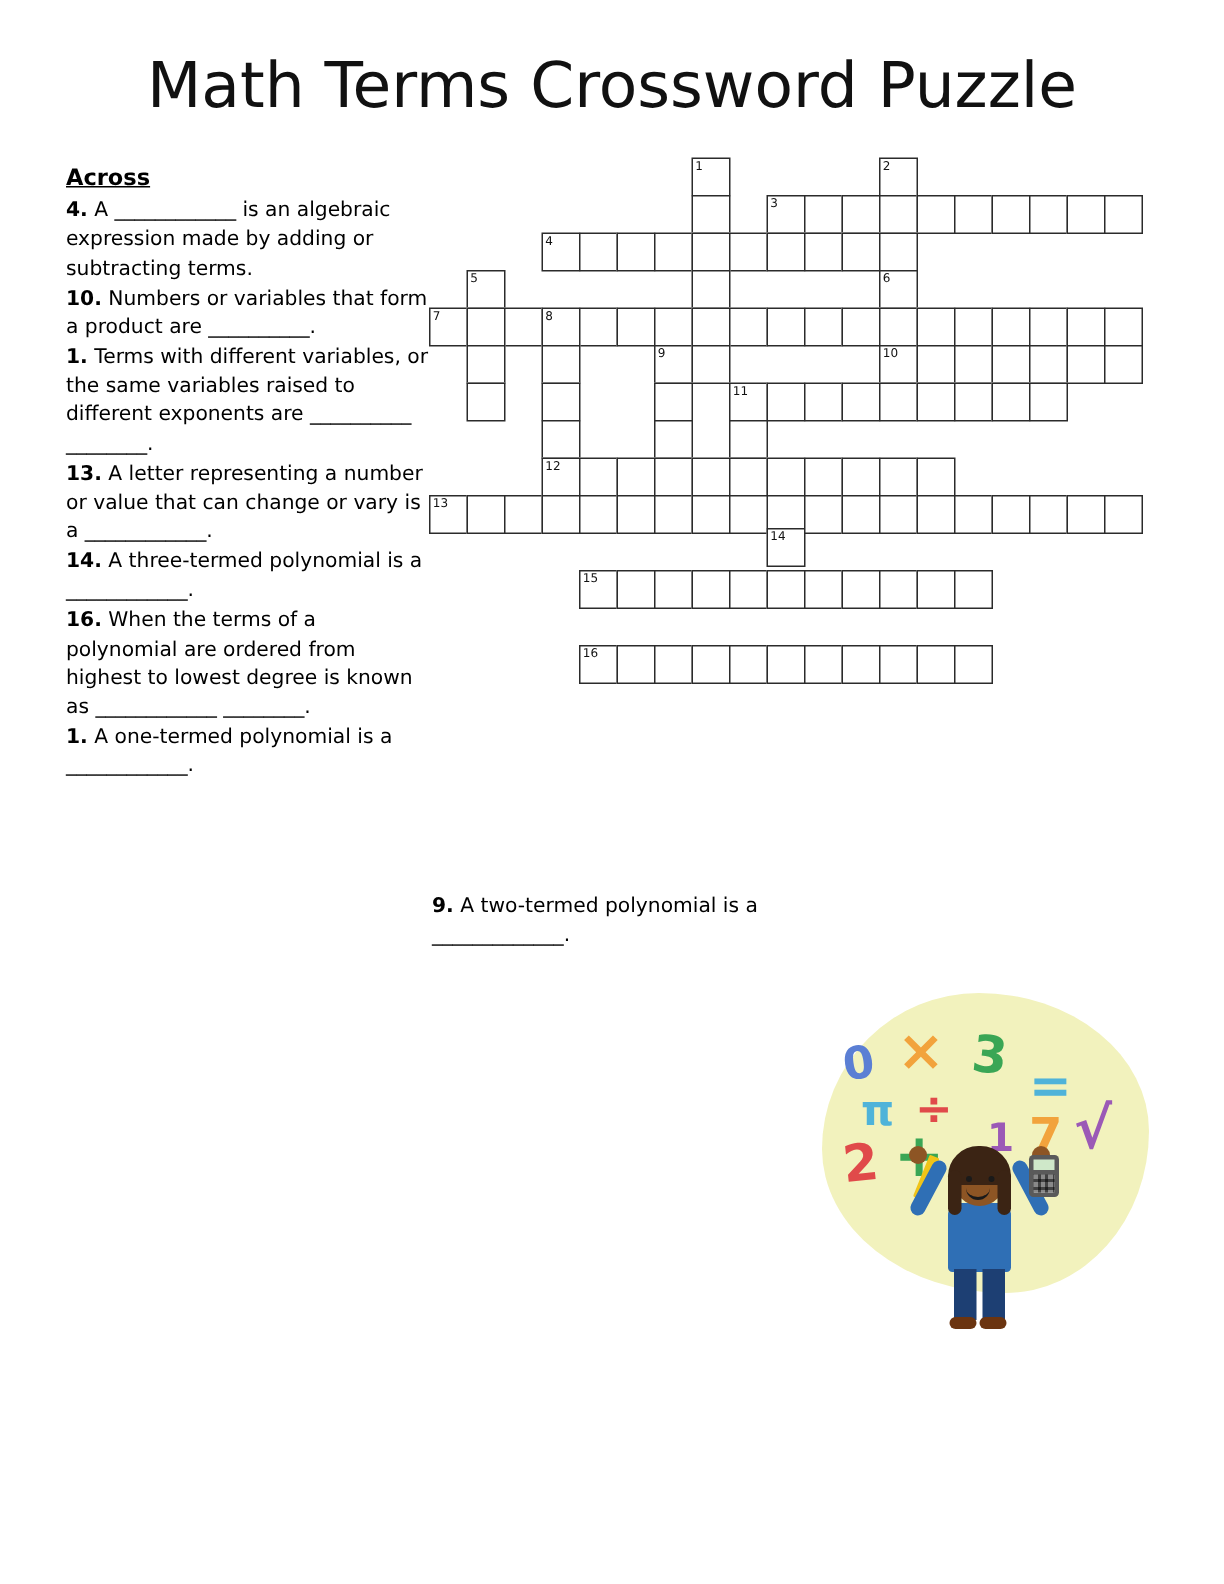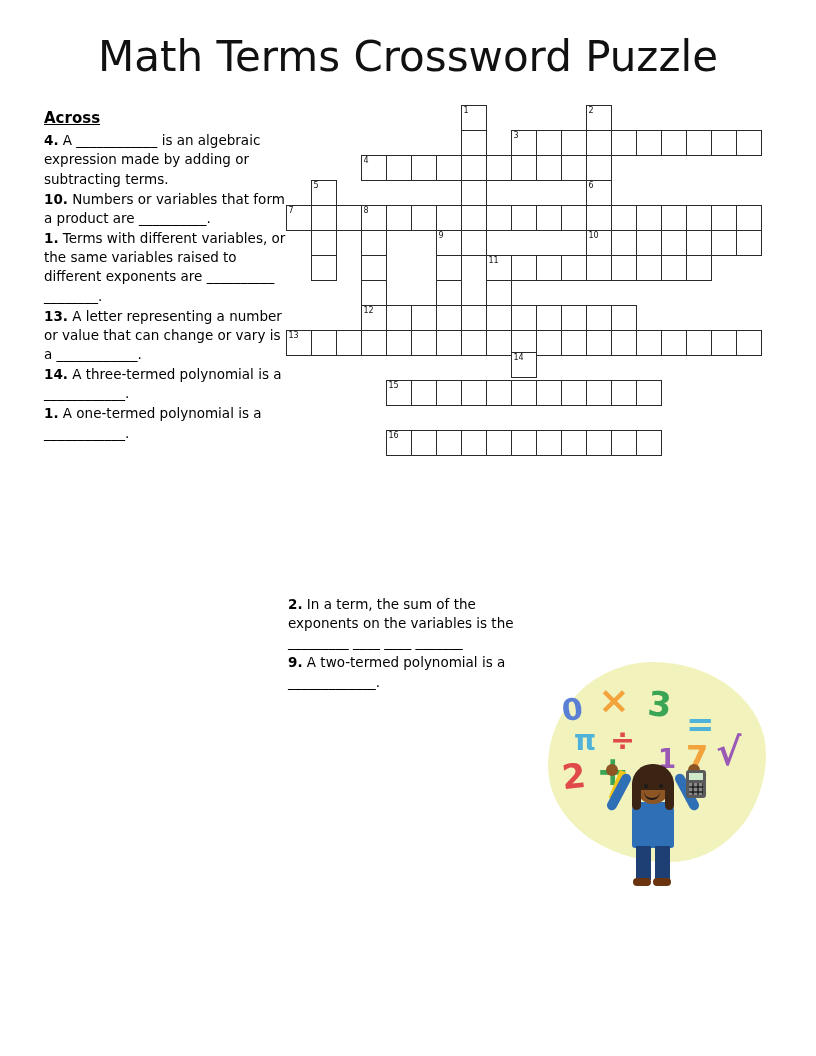--- a/index.html
+++ b/index.html
@@ -240,32 +240,32 @@
     <span>Terms with different variables, or the same variables raised to different exponents are __________ ________.</span>
   </div>
   <div class="clue">
     <span class="num">13.</span>
     <span>A letter representing a number or value that can change or vary is a ____________.</span>
   </div>
   <div class="clue">
     <span class="num">14.</span>
     <span>A three-termed polynomial is a ____________.</span>
   </div>
+  <div class="clue">
+    <span class="num">16.</span>
+    <span>When the terms of a polynomial are ordered from highest to lowest degree is known as ____________ ________.</span>
+  </div>
 
   <div class="clue">
     <span class="num">1.</span>
     <span>A one-termed polynomial is a ____________.</span>
   </div>
 </div>
 
 <div class="clues-col" id="col-mid">
-  <div class="clue">
-    <span class="num">2.</span>
-    <span>In a term, the sum of the exponents on the variables is the _________ ____ ____ _______</span>
-  </div>
   <div class="clue">
     <span class="num">9.</span>
     <span>A two-termed polynomial is a _____________.</span>
   </div>
 </div>
 
 <div id="grid">
     <div class="cell" style="left: 175px; top: 0px;">
       <span class="cnum">1</span>
     </div>

